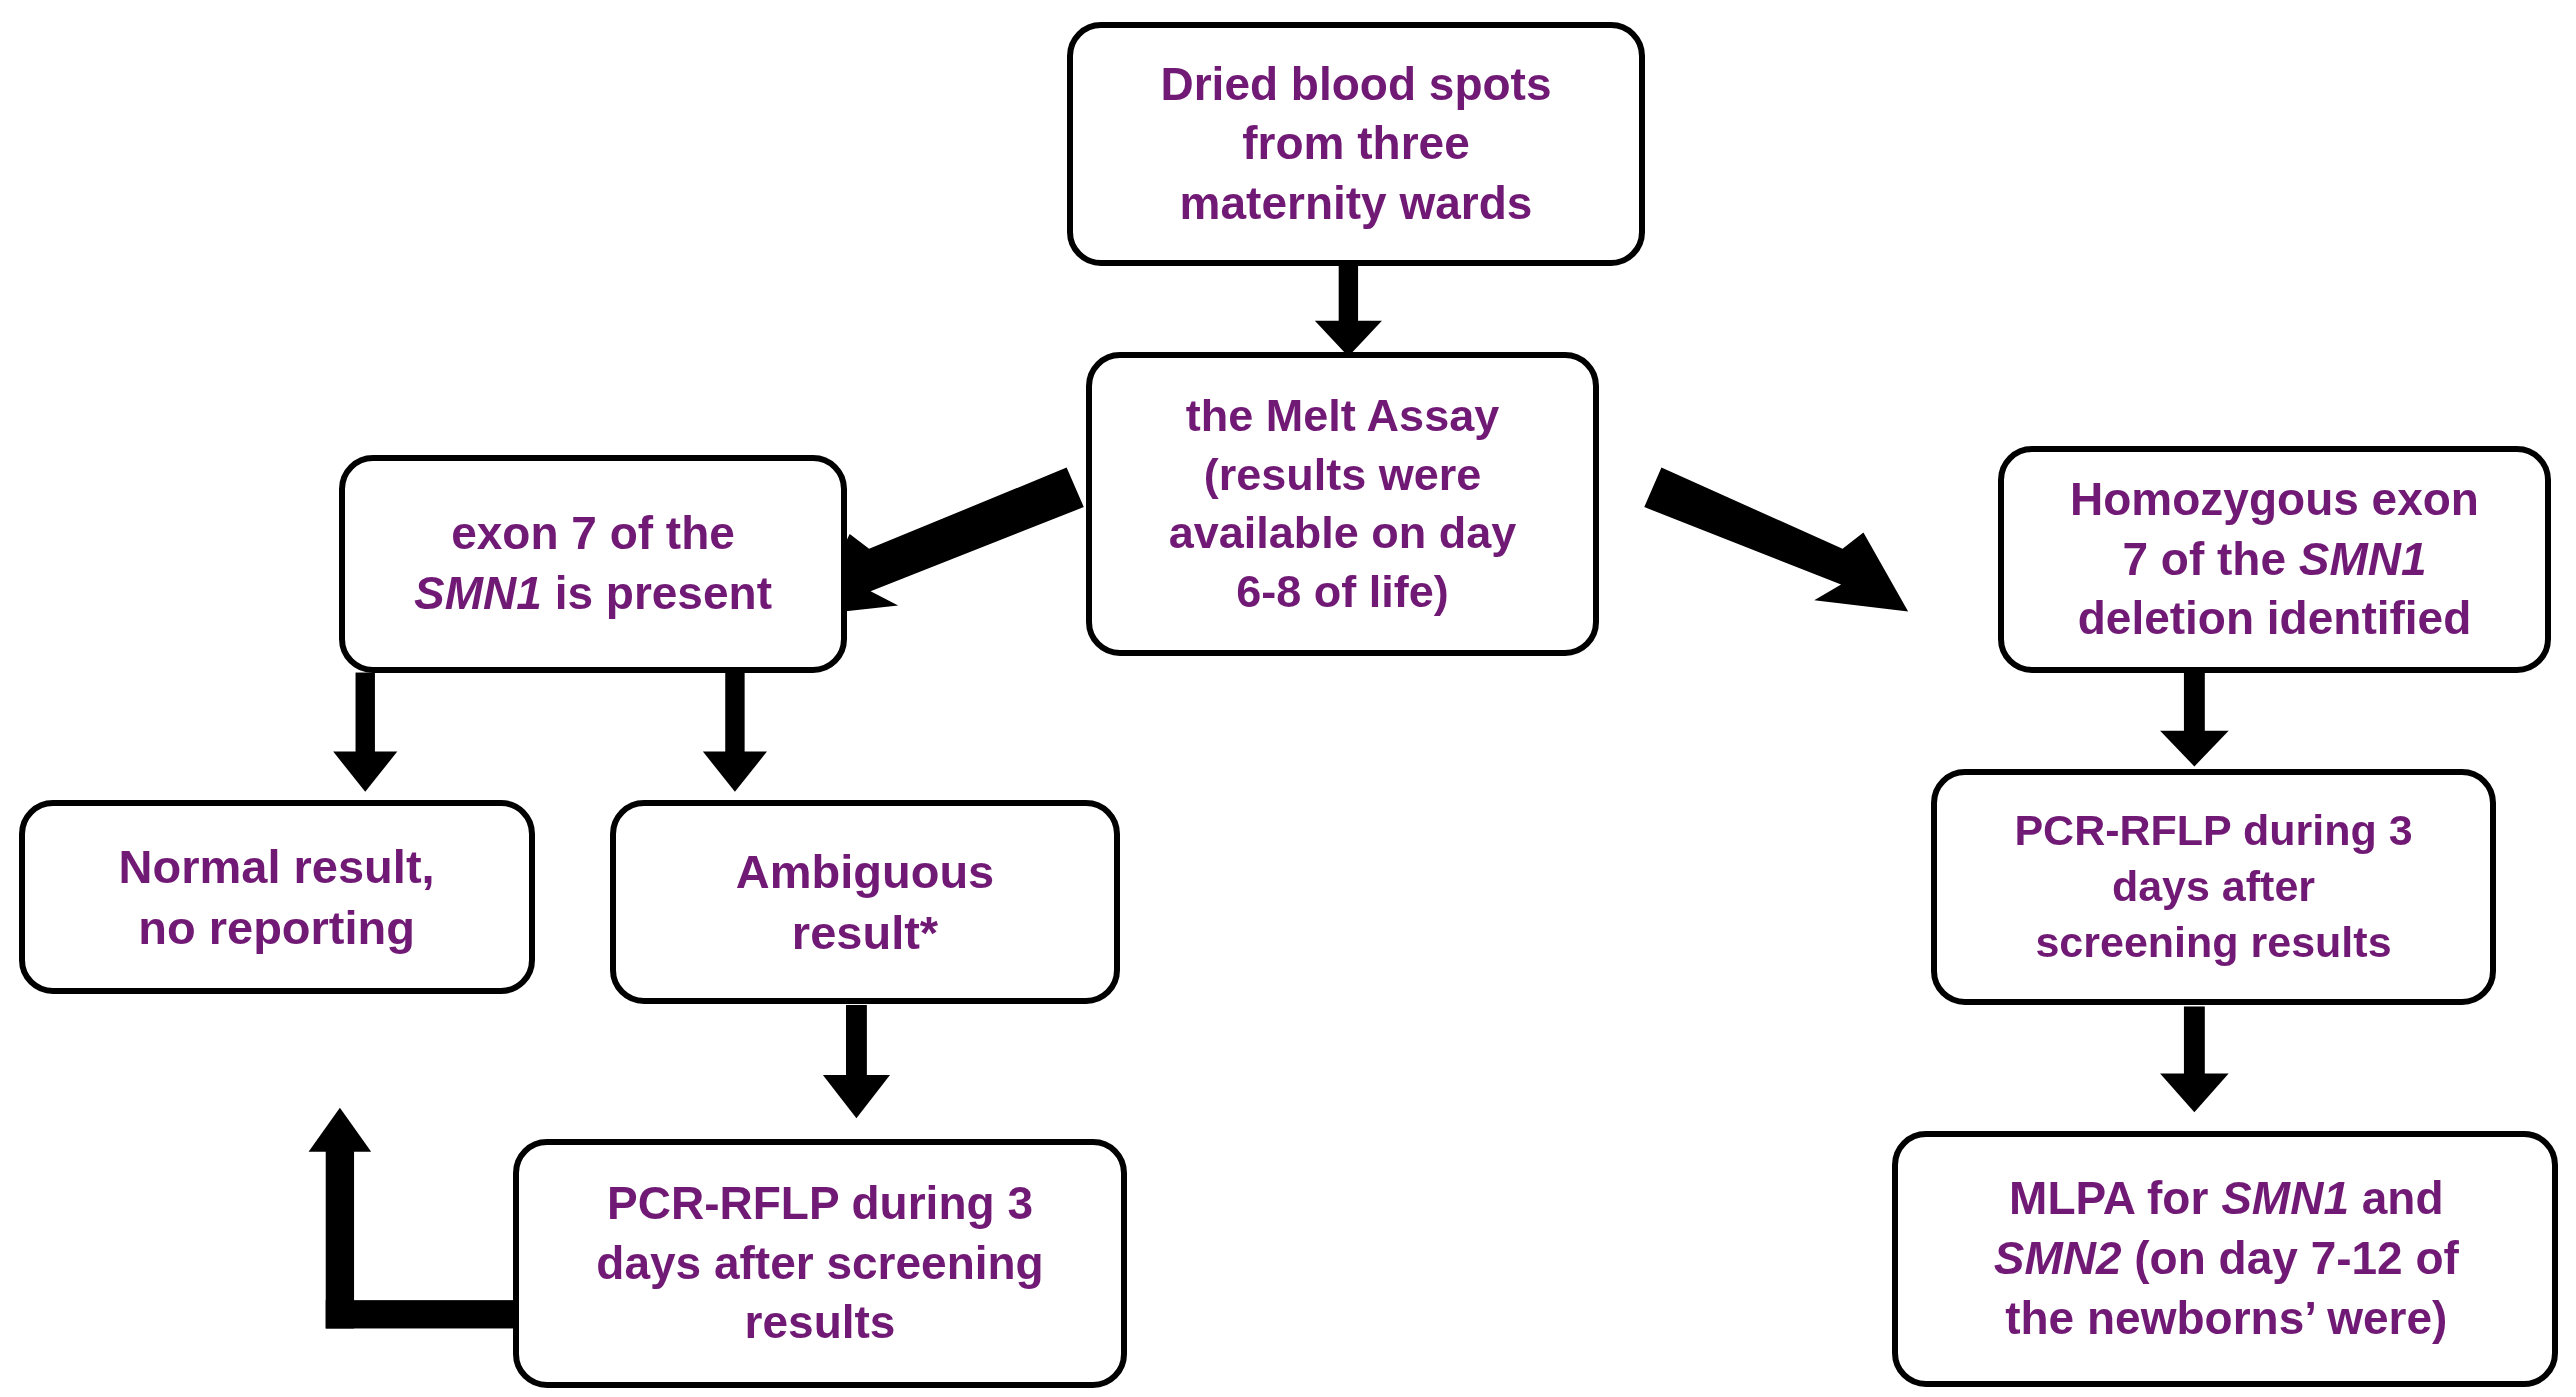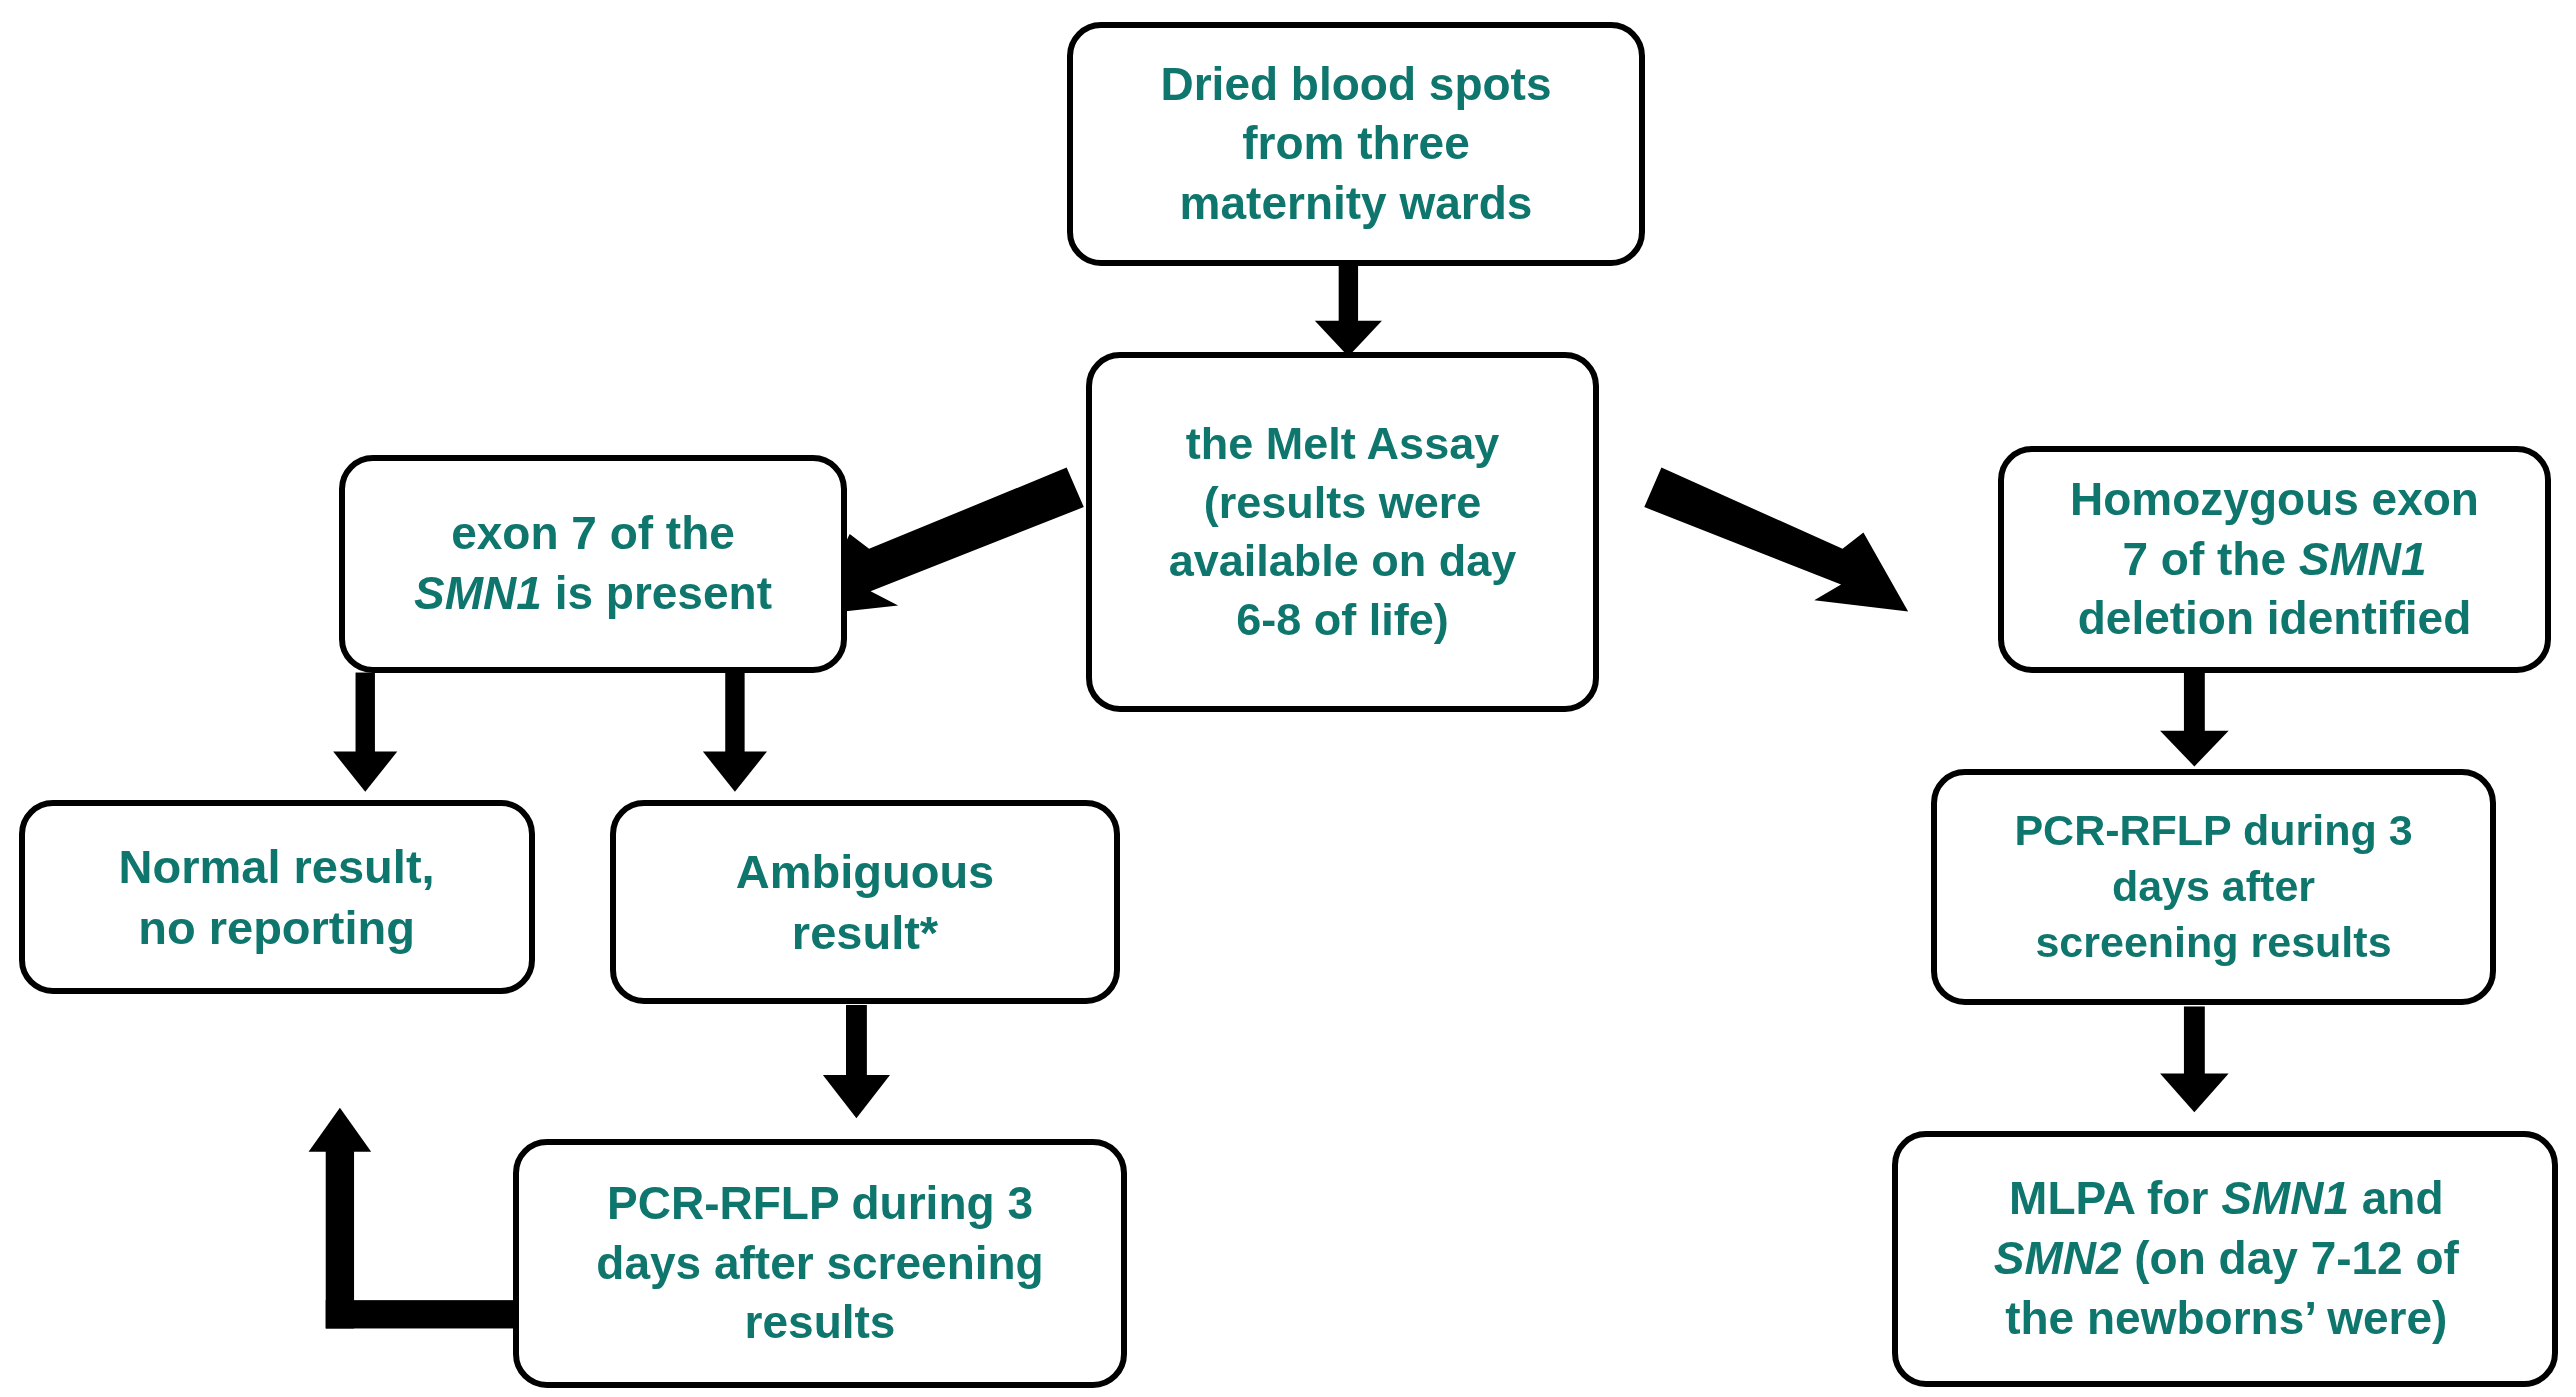--- a/index.html
+++ b/index.html
@@ -19,33 +19,33 @@
   .node {
     position: absolute;
     box-sizing: border-box;
     border: 6.7px solid #000000;
     border-radius: 34px;
     background: #ffffff;
     display: flex;
     align-items: center;
     justify-content: center;
     text-align: center;
-    color: #0f766e;
+    color: #701a75;
     font-weight: bold;
     font-size: 46px;
     line-height: 1.30;
     padding: 4.5px 13.4px;
     z-index: 3;
   }
   .node .txt { display: block; width: 100%; }
   .node i { font-style: italic; }
 
   
   #node-dried-blood-spots { left: 1067px; top: 22.4px;   width: 578px;  height: 244px; }
-  #node-melt-assay        { left: 1086px; top: 352px;  width: 513px;  height: 360px; }
+  #node-melt-assay        { left: 1086px; top: 352px;  width: 513px;  height: 304px; }
   #node-exon7-present     { left: 298px;  top: 455px;  width: 508px;  height: 218px; margin-left: 41px; }
   #node-homozygous-del    { left: 1998px; top: 446px;  width: 553px;  height: 227px; }
   #node-normal-result     { left: 18.6px;   top: 800px; width: 516px;  height: 194px; }
   #node-ambiguous-result  { left: 610px;  top: 800px; width: 510px;  height: 204px; }
   #node-pcr-rflp-right    { left: 1931px; top: 769px; width: 565px;  height: 236px; }
   #node-pcr-rflp-left     { left: 513px;  top: 1139px; width: 614px;  height: 249px; }
   #node-mlpa              { left: 1892px; top: 1131px; width: 666px;  height: 256px; padding-left: 16px; }
 
   
   #node-normal-result, #node-ambiguous-result { font-size: 47px; }

